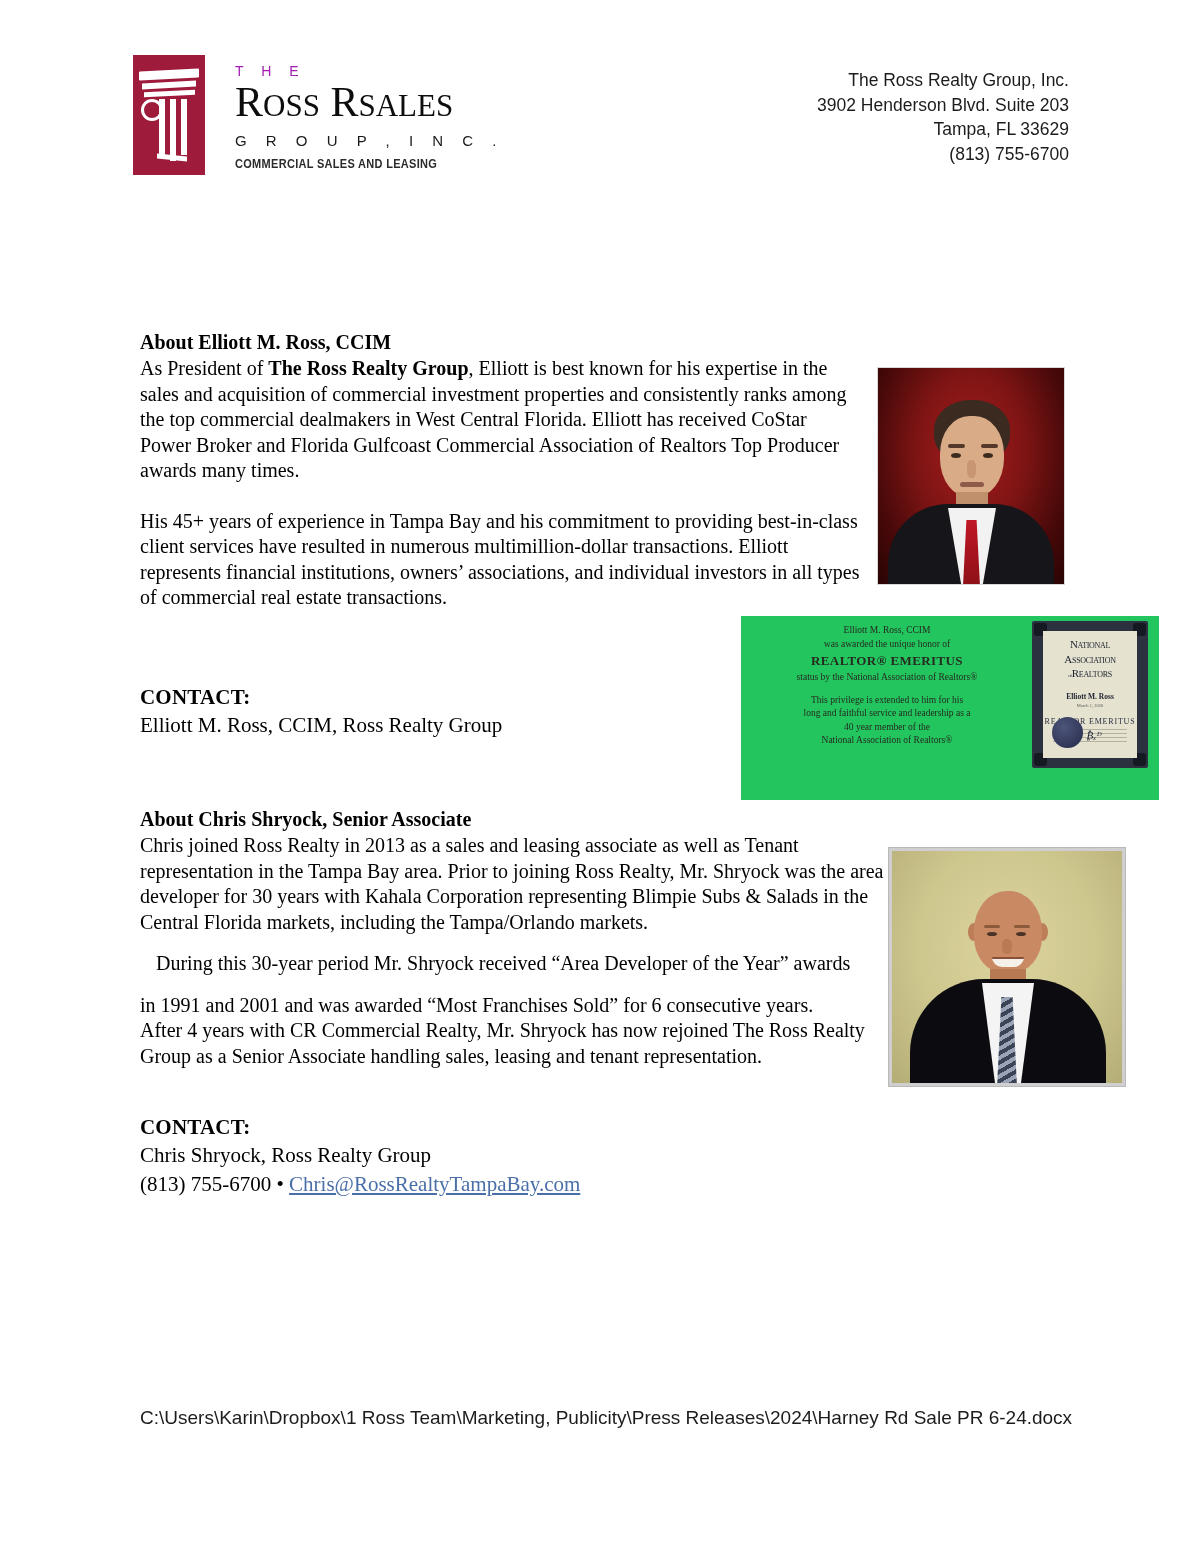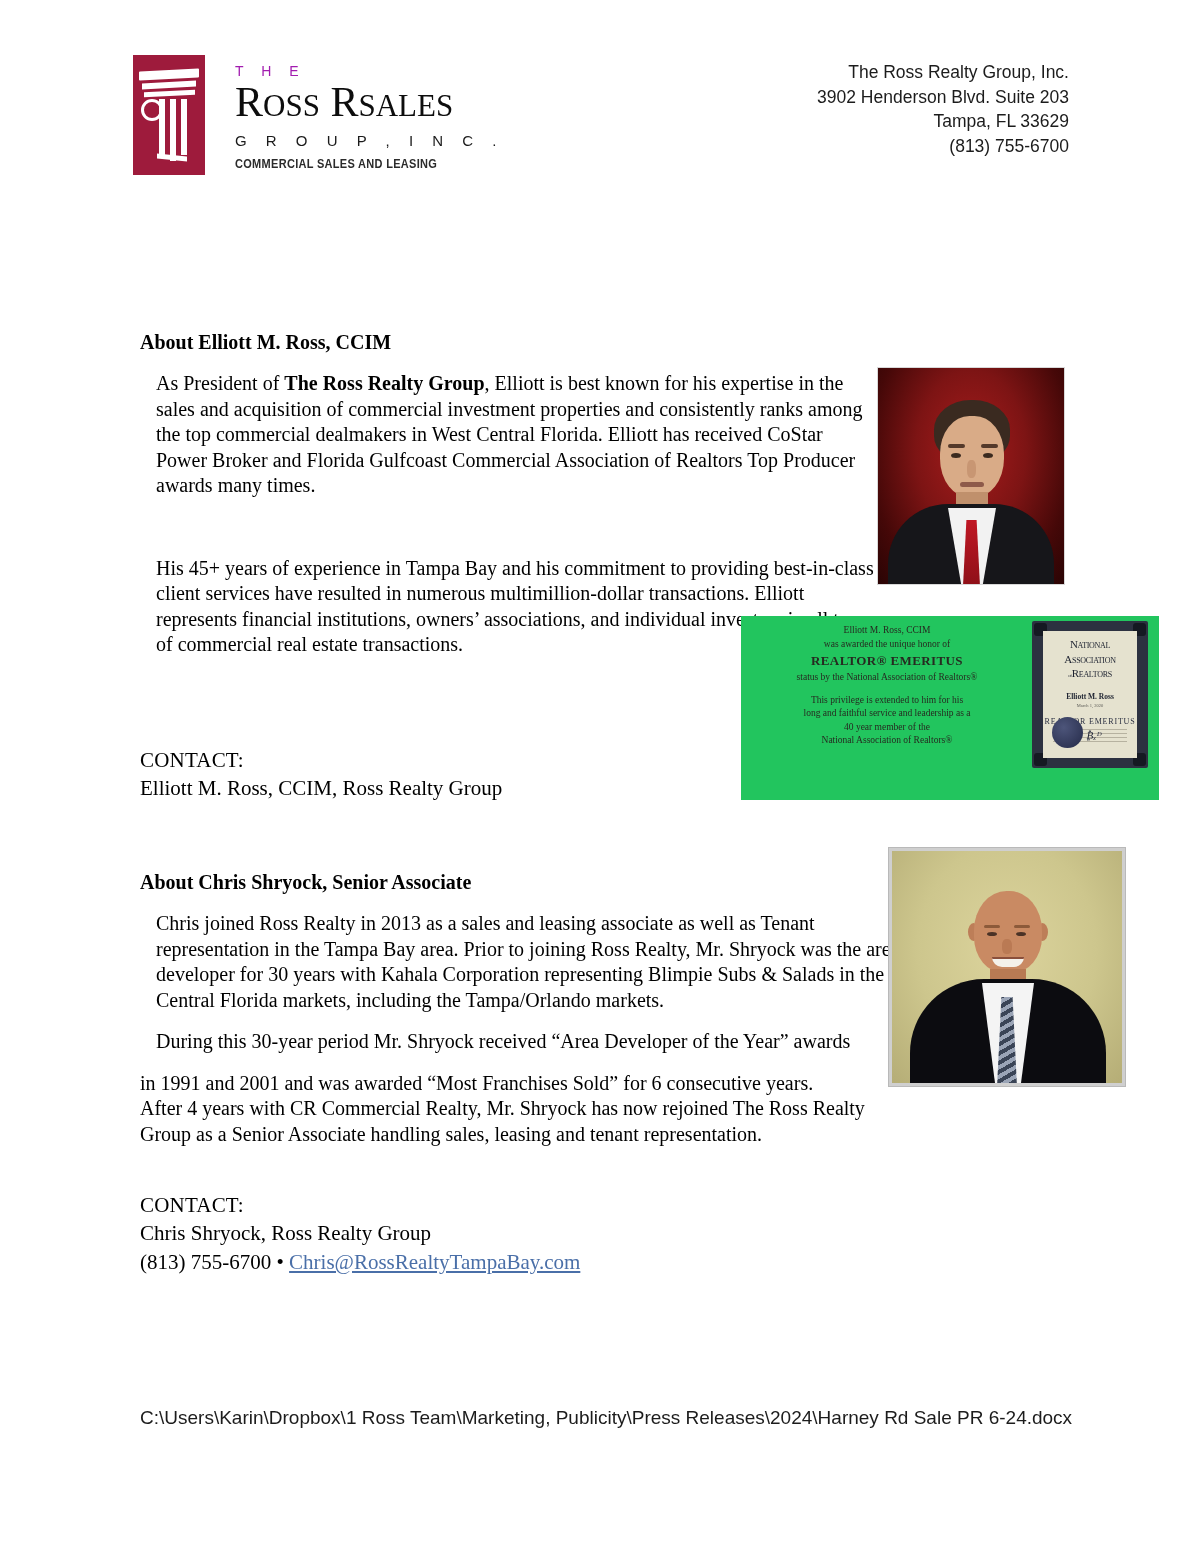--- a/index.html
+++ b/index.html
@@ -125,21 +125,21 @@
     color: #2b2b2b;
     line-height: 14px;
     margin-top: 4px;
     transform: scaleY(1.15);
     transform-origin: left top;
   }
 
   .address-block {
     position: absolute;
     right: 131px;
-    top: 60px;
+    top: 68px;
     text-align: right;
     font-family: "Liberation Sans", sans-serif;
     font-size: 17.5px;
     line-height: 24.5px;
     color: #1c1c1c;
   }
 
   
   .content {
     position: absolute;
@@ -153,29 +153,29 @@
     font-family: "Liberation Serif", serif;
     font-weight: bold;
     font-size: 20px;
     line-height: 25px;
     margin: 0 0 1px 0;
   }
   .body-text {
     font-family: "Liberation Serif", serif;
     font-size: 20px;
     line-height: 25.5px;
-    margin: 16px;
+    margin: 0;
     text-align: left;
   }
   .body-text b { font-weight: bold; }
   .para-gap { height: 25px; }
 
   .contact-heading {
     font-family: "Liberation Serif", serif;
-    font-weight: normal;
+    font-weight: bold;
     font-size: 21px;
     line-height: 28px;
     margin: 0;
     letter-spacing: 0.2px;
   }
   .contact-line {
     font-family: "Liberation Serif", serif;
     font-size: 21px;
     line-height: 28.5px;
     margin: 0;

